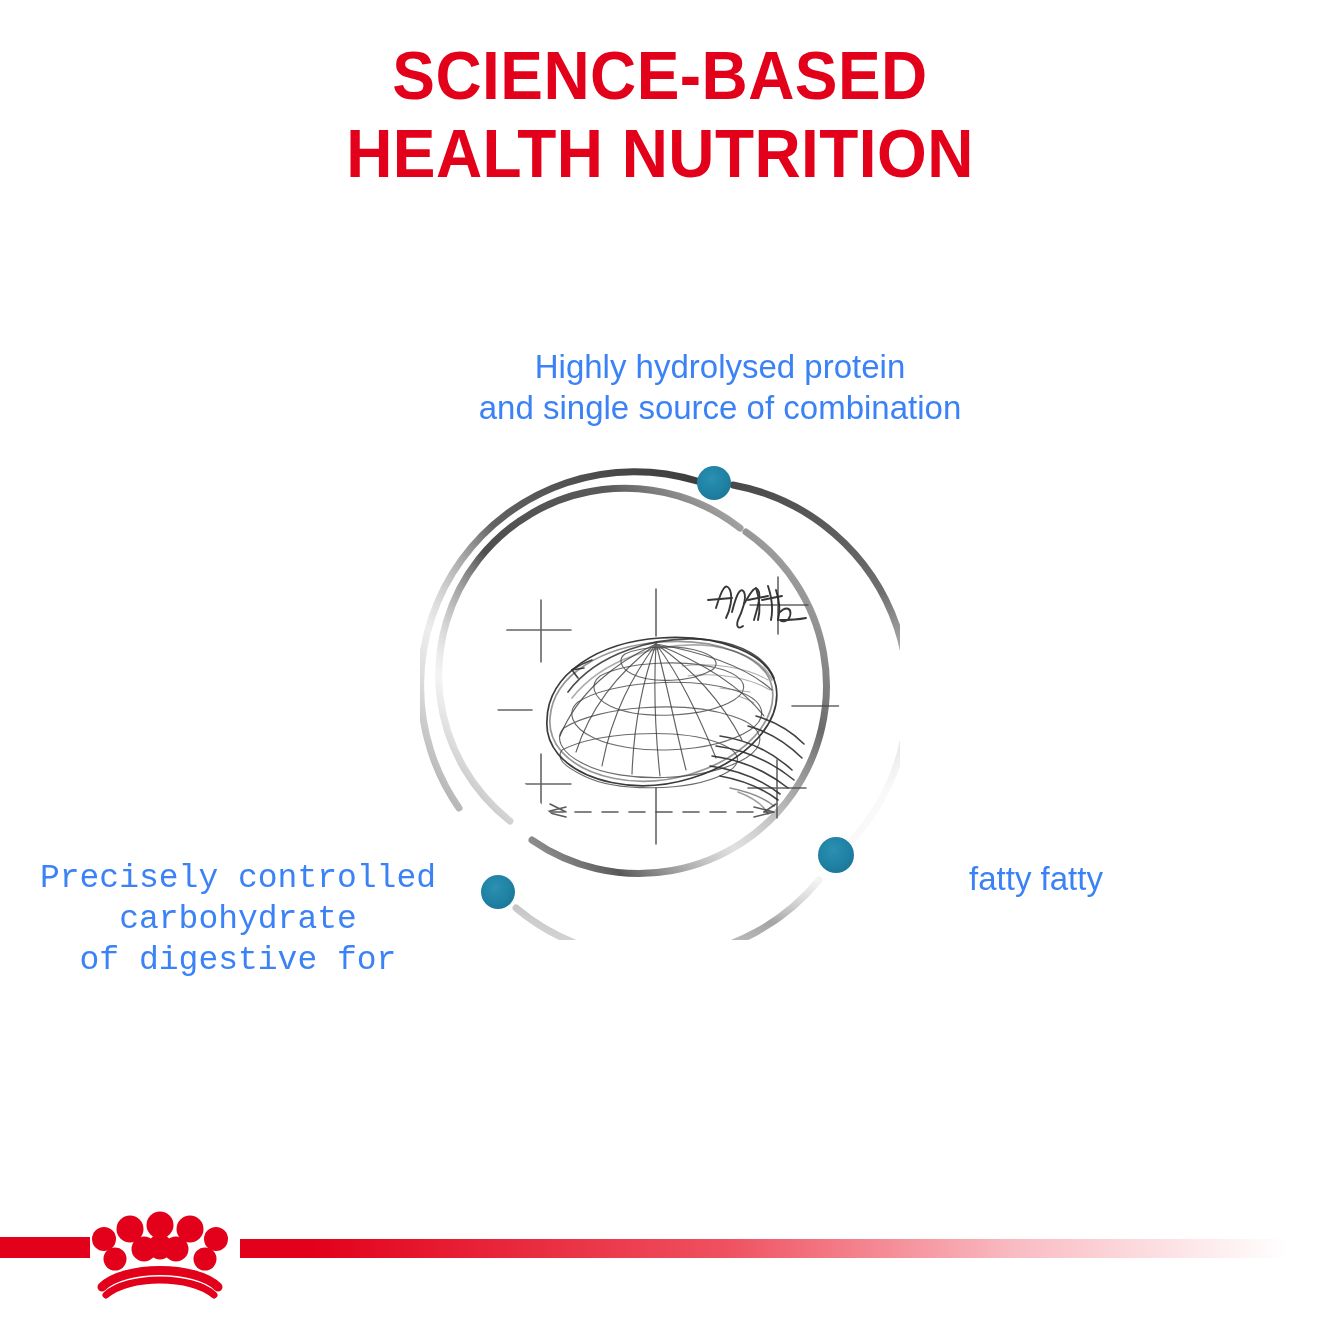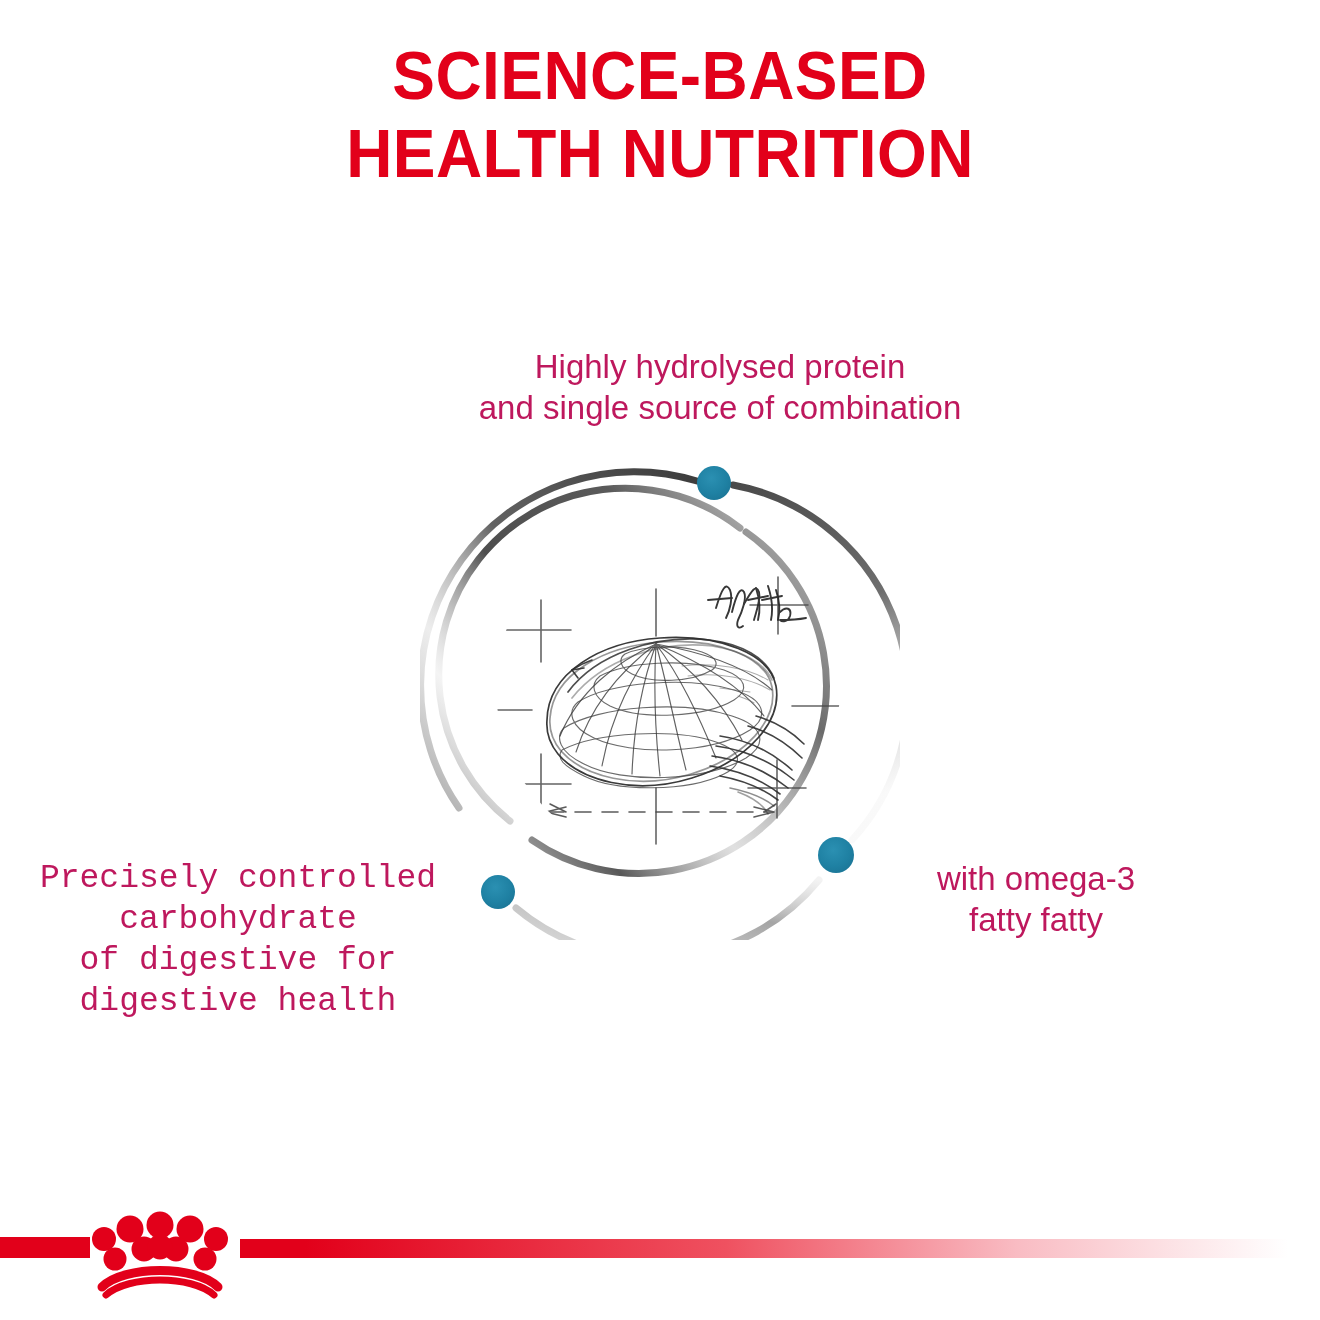--- a/index.html
+++ b/index.html
@@ -33,21 +33,21 @@
   }
   #headline .hl-line { display: block; white-space: nowrap; }
 
   
   .caption {
     position: absolute;
     font-family: "Liberation Sans Narrow", "Liberation Sans", sans-serif;
     font-weight: 400;
     font-size: 33px;
     line-height: 41px;
-    color: #be185d;
+    color: #3b82f6;
     text-align: center;
     white-space: nowrap;
   }
   #caption-top   { left: 260px; top: 346px; width: 920px; }
   #caption-left  { left: 18px;  top: 858px; width: 440px; font-family: Liberation Mono, monospace; }
   #caption-right { left: 886px; top: 858px; width: 300px; }
   .caption .cap-line { display: block; }
 
   
   #orbit {
@@ -81,25 +81,23 @@
 
 <div class="caption" id="caption-top">
   <span class="cap-line">Highly hydrolysed protein</span>
   <span class="cap-line">and single source of combination</span>
 </div>
 
 <div class="caption" id="caption-left">
   <span class="cap-line">Precisely controlled</span>
   <span class="cap-line">carbohydrate</span>
   <span class="cap-line">of digestive for</span>
-  <span class="cap-line">digestive health</span>
 </div>
 
 <div class="caption" id="caption-right">
-  <span class="cap-line">with omega-3</span>
   <span class="cap-line">fatty fatty</span>
 </div>
 
 <div id="orbit">
 <svg width="480" height="500" viewBox="0 0 480 500" xmlns="http://www.w3.org/2000/svg">
   <defs>
 
     <linearGradient id="gOuterA" x1="0" y1="1" x2="1" y2="0">
       <stop offset="0%" stop-color="#9a9a9a" stop-opacity="0.95"></stop>
       <stop offset="28%" stop-color="#cccccc" stop-opacity="0.35"></stop>

